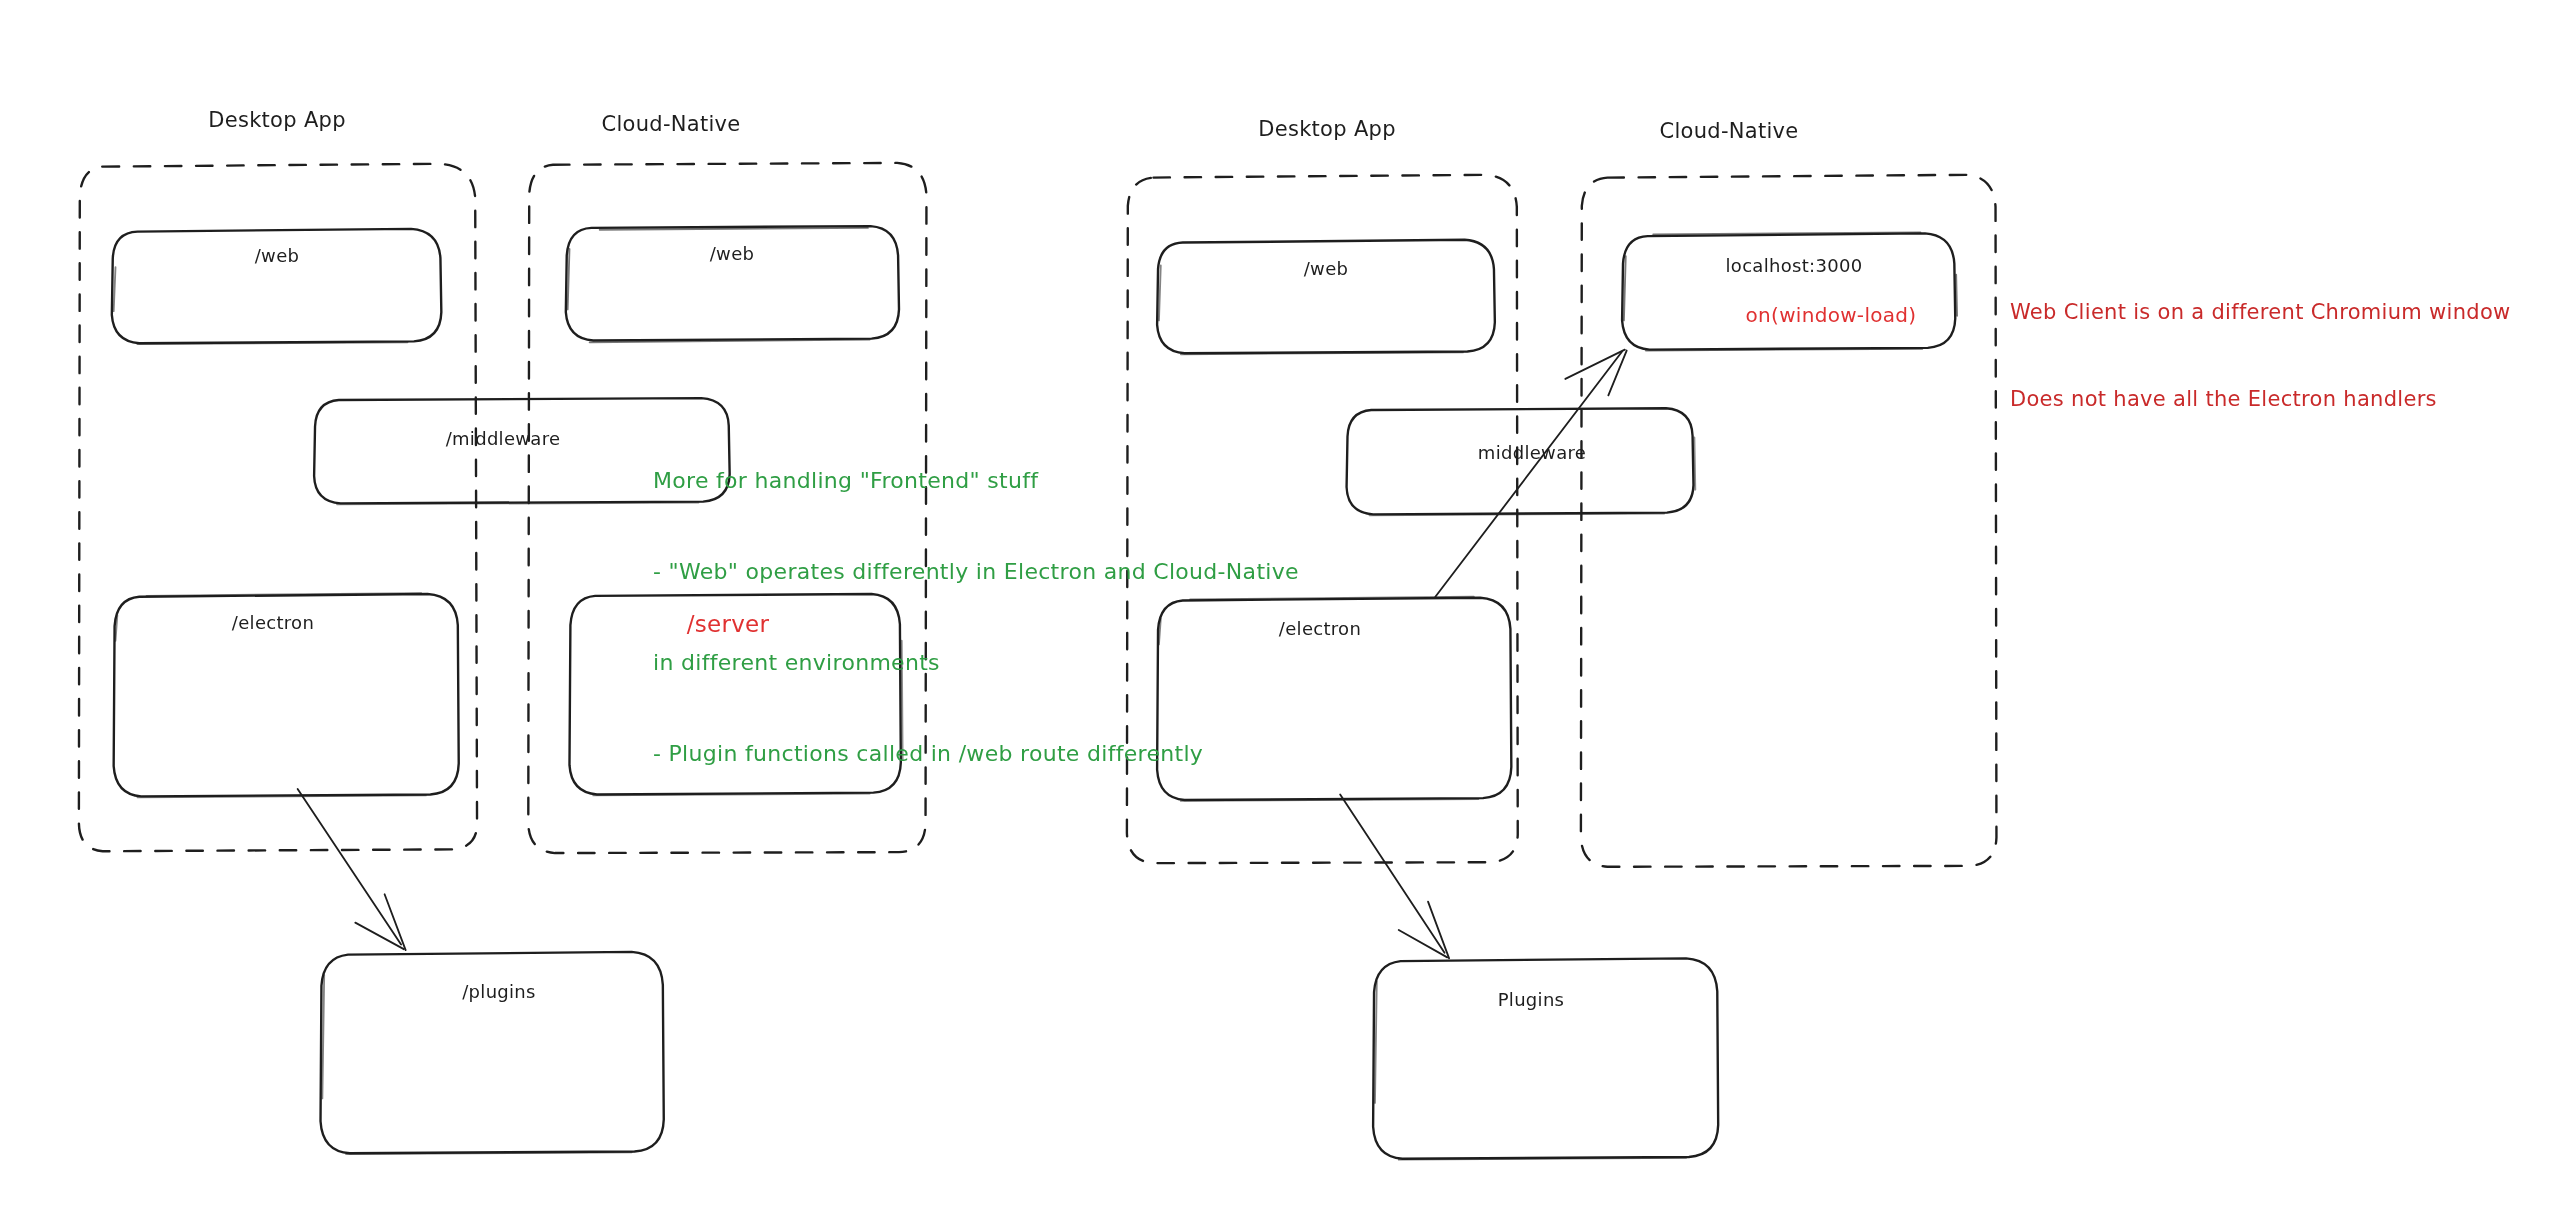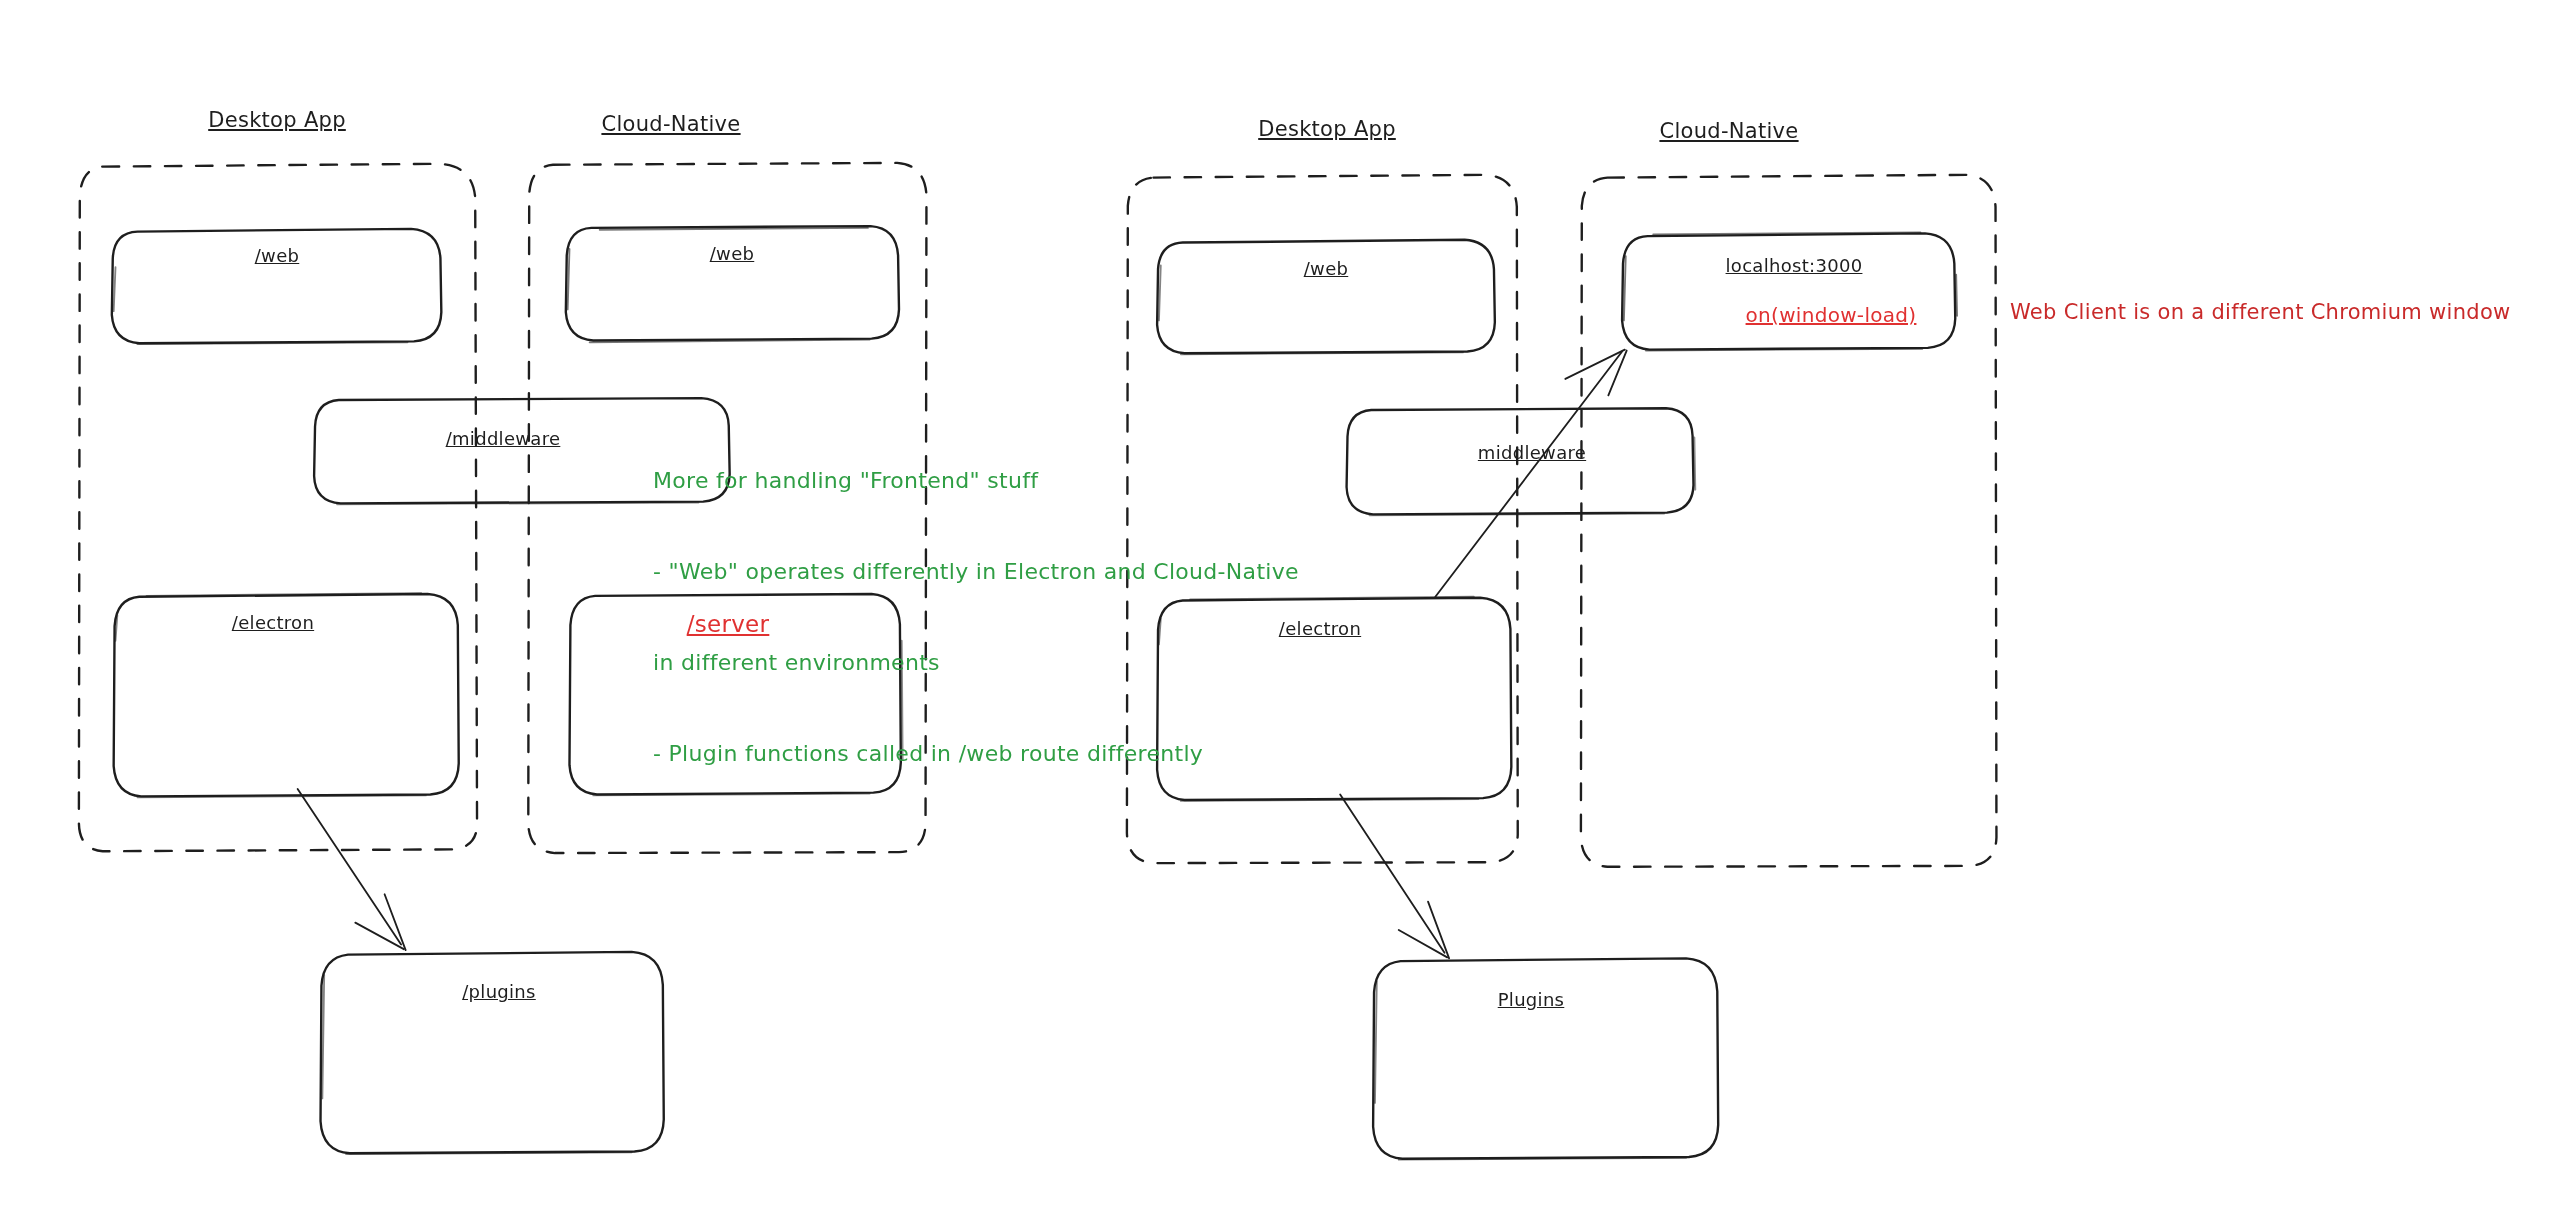--- a/index.html
+++ b/index.html
@@ -72,21 +72,20 @@
     color: #2f9e44;
   }
   .note-red {
     font-size: 21px;
     line-height: 1.38;
     color: #c92a2a;
   }
   .centered {
     transform: translateX(-50%);
     text-align: center;
-    text-decoration: underline;
   }
 </style>
 </head>
 <body>
 
 <div id="canvas">
 
   <svg class="layer" viewBox="0 0 2814 1346">
 
     <g>
@@ -214,16 +213,17 @@
 
   <div class="lbl note-green" style="left:653px; top:405px;">
     <div>More for handling "Frontend" stuff</div>
     <div>- "Web" operates differently in Electron and Cloud-Native</div>
     <div>in different environments</div>
     <div>- Plugin functions called in /web route differently</div>
   </div>
 
   <div class="lbl note-red" style="left:2010px; top:240px;">
     <div>Web Client is on a different Chromium window</div>
+    <div>Does not have all the Electron handlers</div>
   </div>
 
 </div>
 
 
 </body></html>

